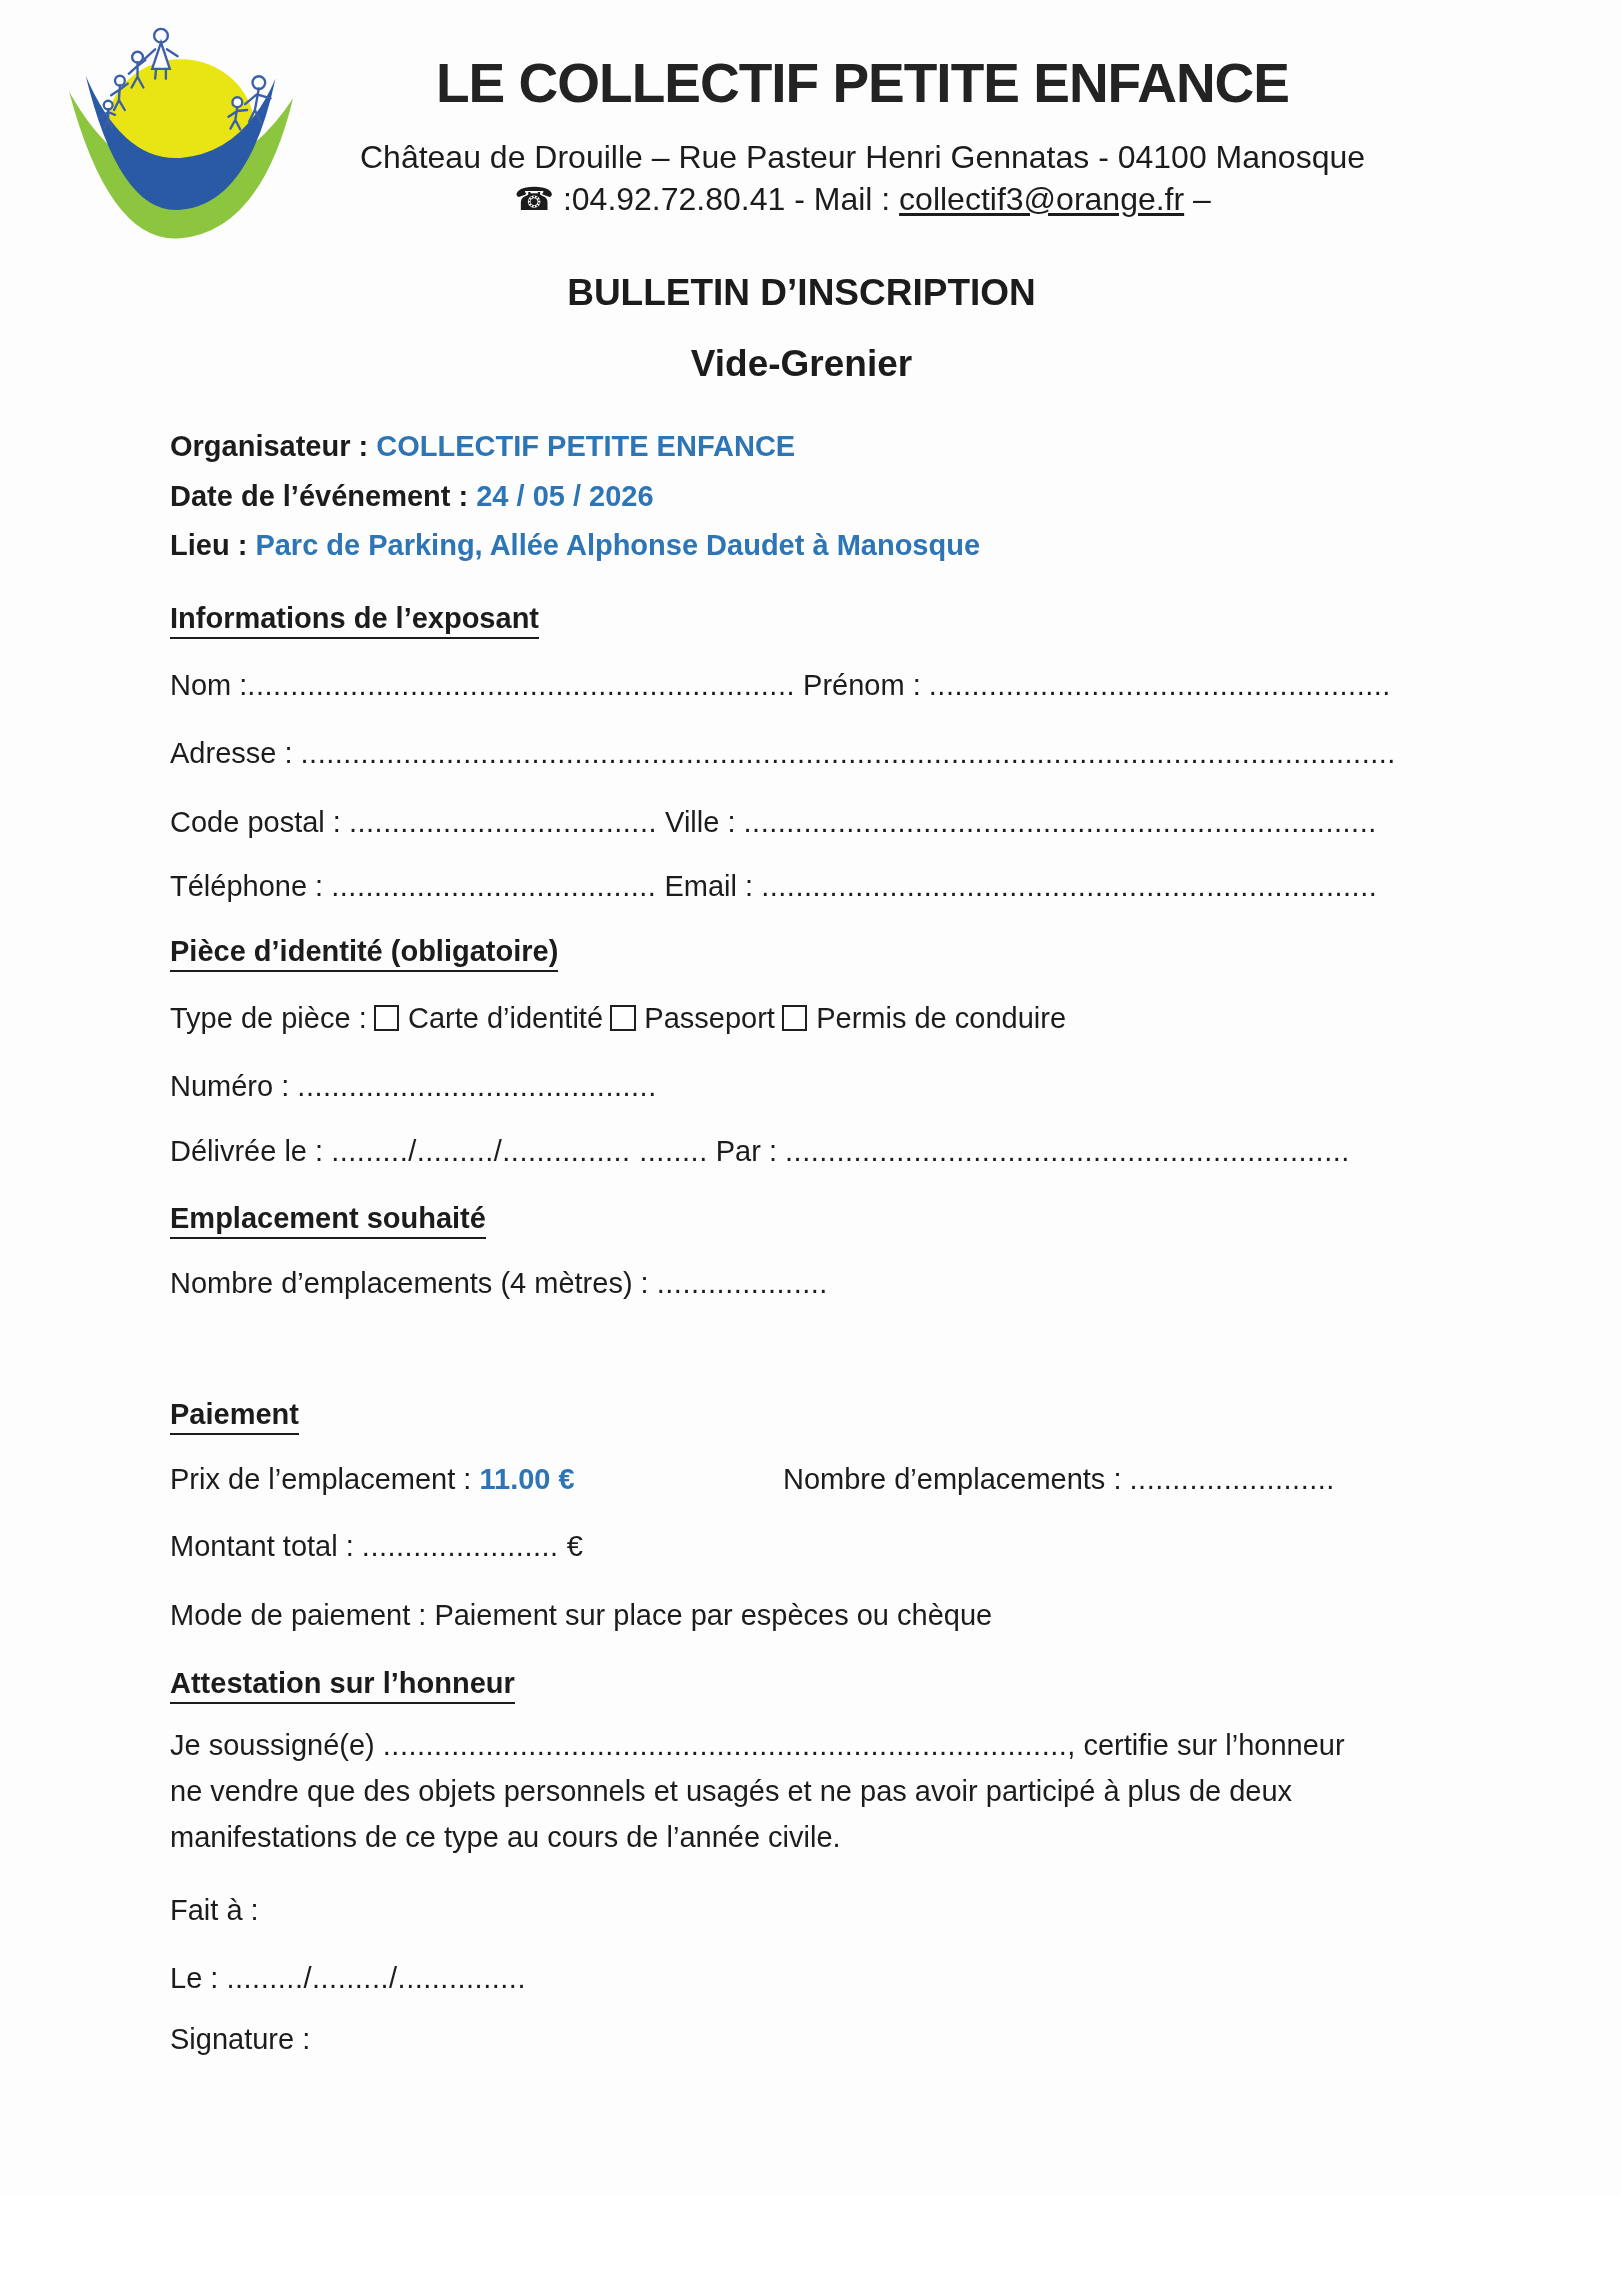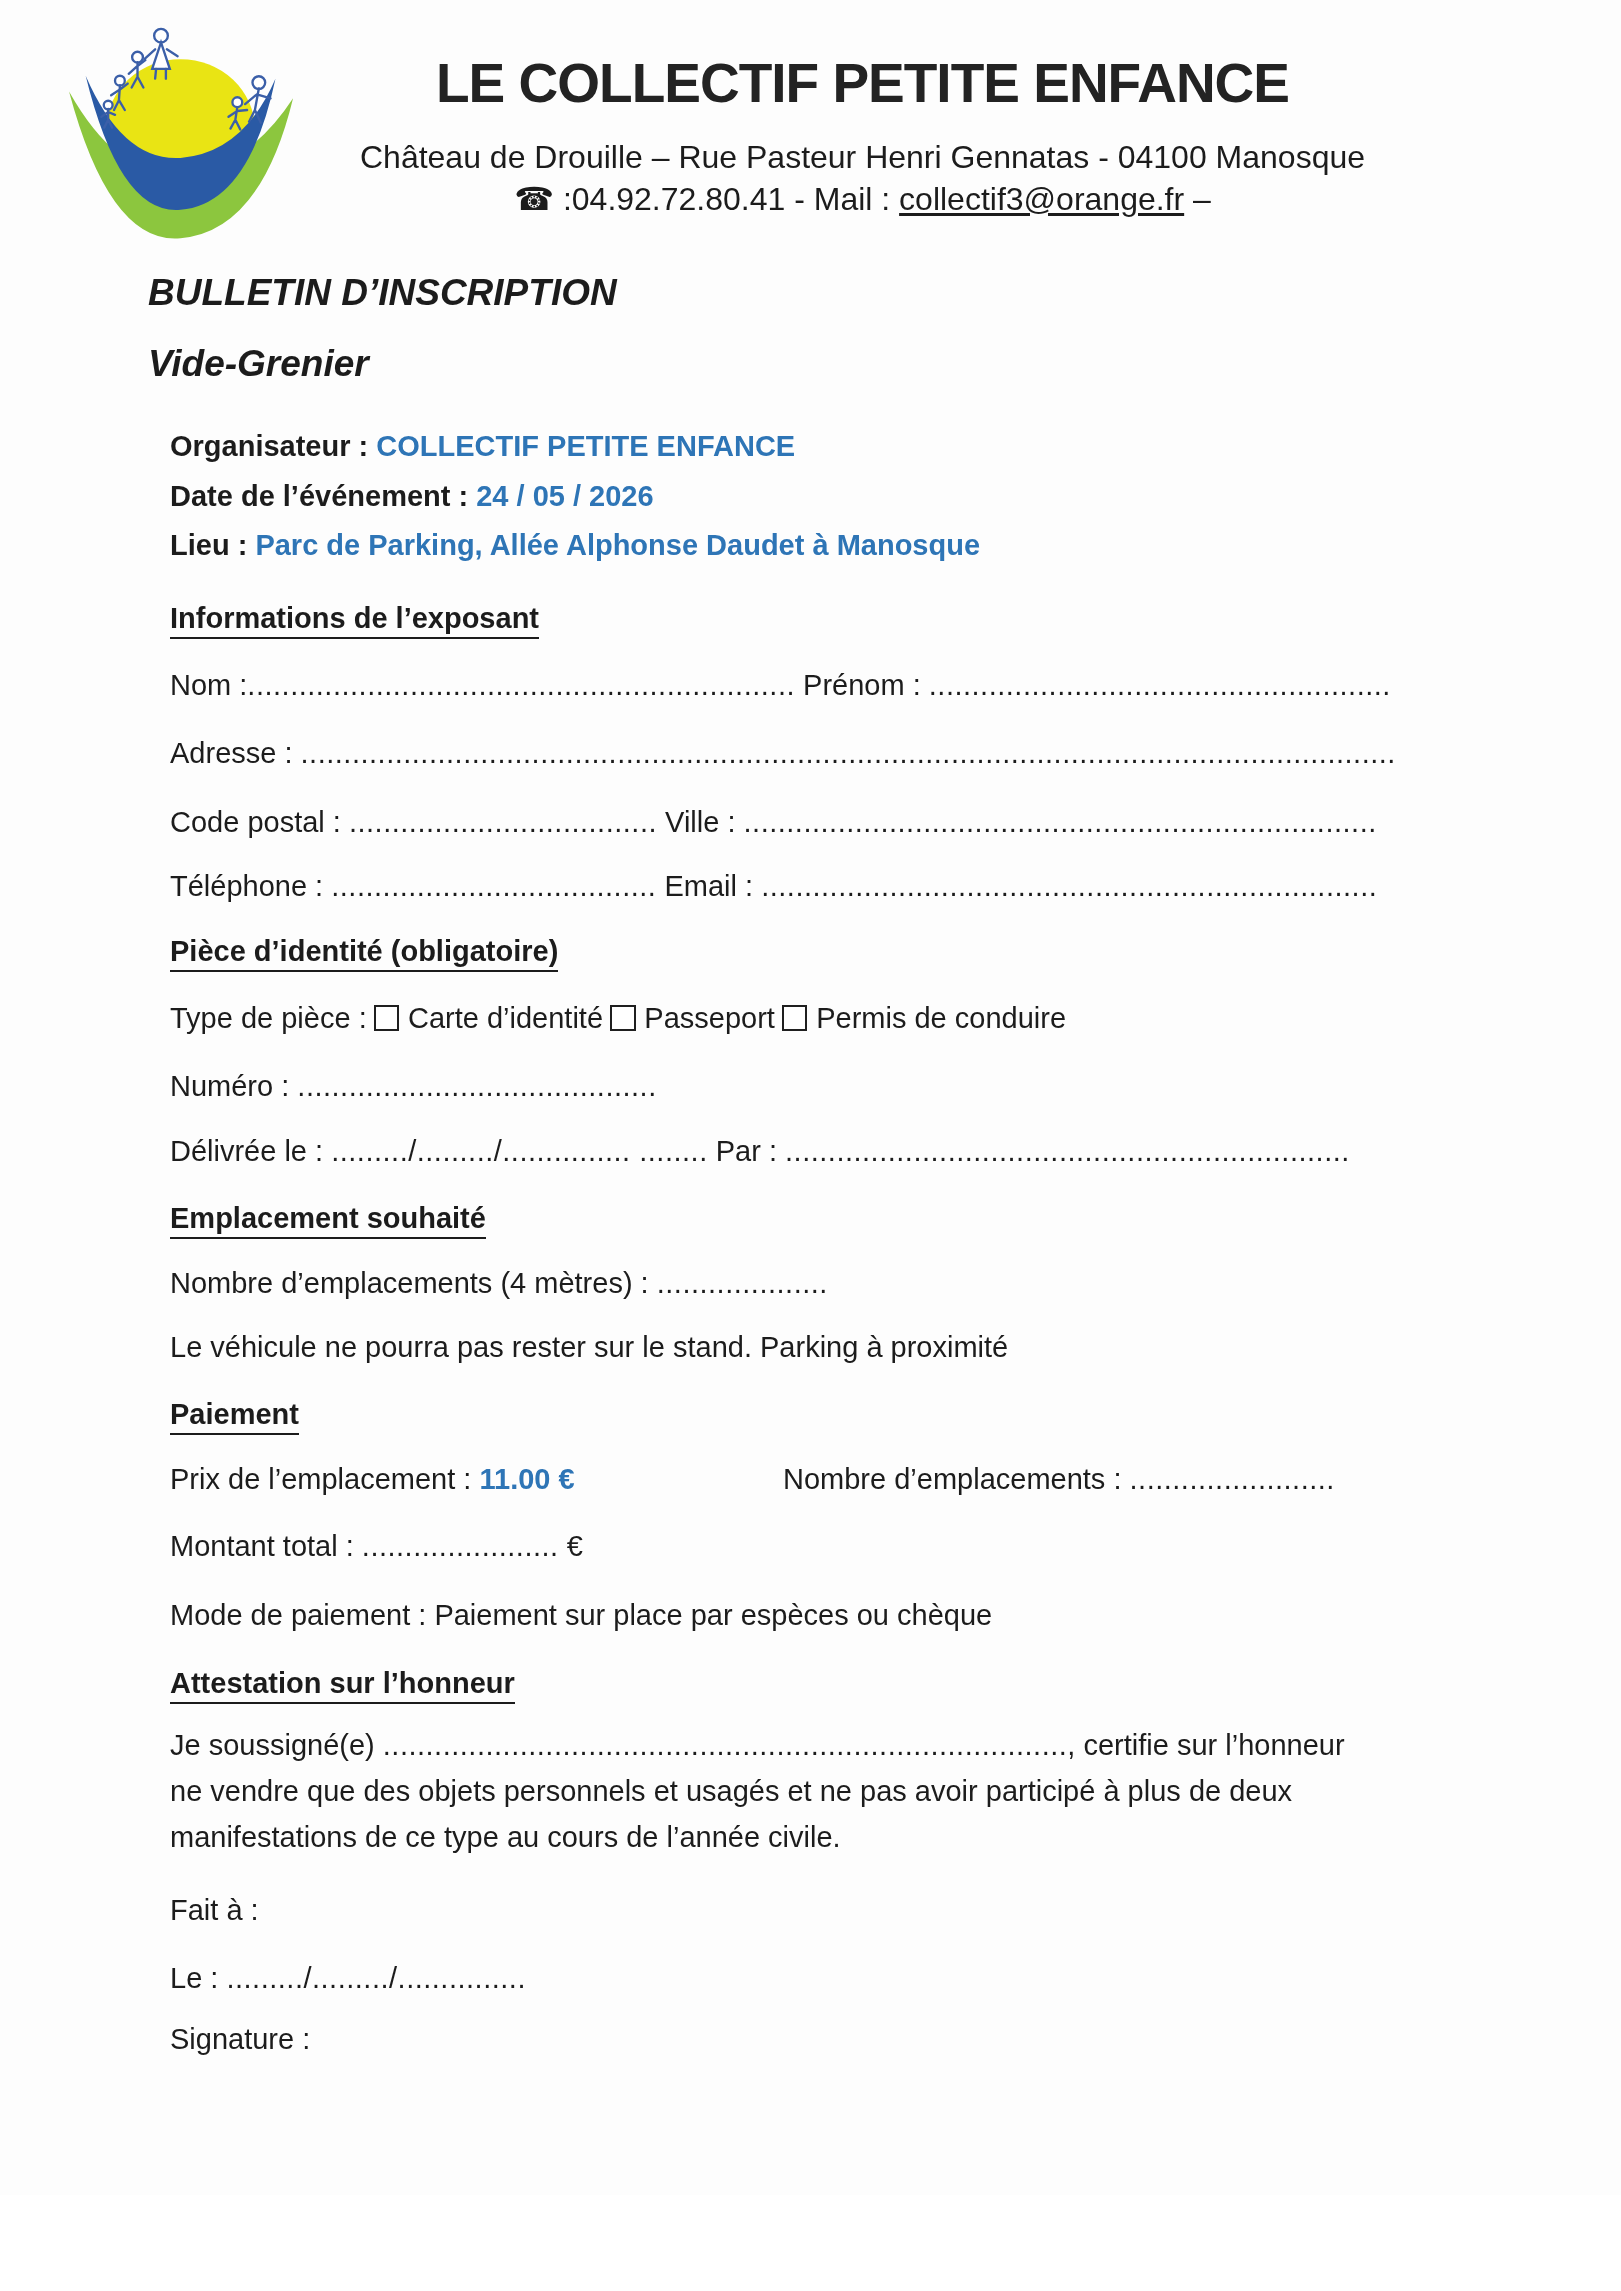--- a/index.html
+++ b/index.html
@@ -1,20 +1,20 @@
 <!DOCTYPE html>
 <html><head>
 <meta charset="utf-8">
 <style>
   html,body{margin:0;padding:0;background:#fff;}
   .page{position:relative;width:1621px;height:2195px;background:#fdfdfd;overflow:hidden;
         font-family:"Liberation Sans",sans-serif;color:#1c1c1c;}
   .line{position:absolute;left:170px;font-size:29px;white-space:pre;line-height:1.25;}
   .hdr{position:absolute;left:255px;width:1215px;text-align:center;white-space:pre;}
-  .ctr{position:absolute;left:148px;width:1255px;white-space:pre;font-style:italic;}
+  .ctr{position:absolute;left:174px;width:1255px;text-align:center;white-space:pre;}
   .title{font-size:55px;font-weight:700;color:#232323;letter-spacing:-1px;}
   .sub{font-size:32px;color:#1c1c1c;}
   .big{font-size:37px;font-weight:700;}
   .b{font-weight:700;}
   .blue{color:#2e75b6;font-weight:700;}
   .sec{font-weight:700;display:inline-block;border-bottom:2.9px solid #1c1c1c;padding-bottom:1px;}
   .dots{letter-spacing:0.5px;}
   .email{text-decoration:underline;text-underline-offset:2.9px;cursor:pointer;}
   .chk{display:inline-block;width:21.6px;height:21.6px;border:2.9px solid #1f1f1f;background:#fff;
        vertical-align:-2.9px;margin:0 8.8px 0 6.9px;}
@@ -67,21 +67,20 @@
   <div class="line" style="top:804px"><span>Code postal : </span><span class="dots">....................................</span><span> Ville : </span><span class="dots">..........................................................................</span></div>
   <div class="line" style="top:868px"><span>Téléphone : </span><span class="dots">......................................</span><span> Email : </span><span class="dots">........................................................................</span></div>
 
   <div class="line" style="top:1000px"><span>Type de pièce :</span><span class="chk"></span><span>Carte d’identité</span><span class="chk"></span><span>Passeport</span><span class="chk"></span><span>Permis de conduire</span></div>
   <div class="line" style="top:933px"><span class="sec">Pièce d’identité (obligatoire)</span></div>
   <div class="line" style="top:1068px"><span>Numéro : </span><span class="dots">..........................................</span></div>
   <div class="line" style="top:1133px"><span>Délivrée le : </span><span class="dots">........./........./............... ........</span><span> Par : </span><span class="dots">..................................................................</span></div>
 
   <div class="line" style="top:1200px"><span class="sec">Emplacement souhaité</span></div>
   <div class="line" style="top:1265px"><span>Nombre d’emplacements (4 mètres) : </span><span class="dots">....................</span></div>
-  <div class="line" style="top:1329px">Le véhicule ne pourra pas rester sur le stand. Parking à proximité</div>
 
   <div class="line" style="top:1396px"><span class="sec">Paiement</span></div>
   <div class="line" style="top:1461px"><span>Prix de l’emplacement : </span><span class="blue">11.00 €</span><span class="pay-right"><span>Nombre d’emplacements : </span><span class="dots">........................</span></span></div>
   <div class="line" style="top:1528px"><span>Montant total : </span><span class="dots">.......................</span><span> €</span></div>
   <div class="line" style="top:1597px">Mode de paiement : Paiement sur place par espèces ou chèque</div>
 
   <div class="line" style="top:1665px"><span class="sec">Attestation sur l’honneur</span></div>
   <div class="line" style="top:1727px"><span>Je soussigné(e) </span><span class="dots">................................................................................</span><span>, certifie sur l’honneur</span></div>
   <div class="line" style="top:1773px">ne vendre que des objets personnels et usagés et ne pas avoir participé à plus de deux</div>
   <div class="line" style="top:1819px">manifestations de ce type au cours de l’année civile.</div>

